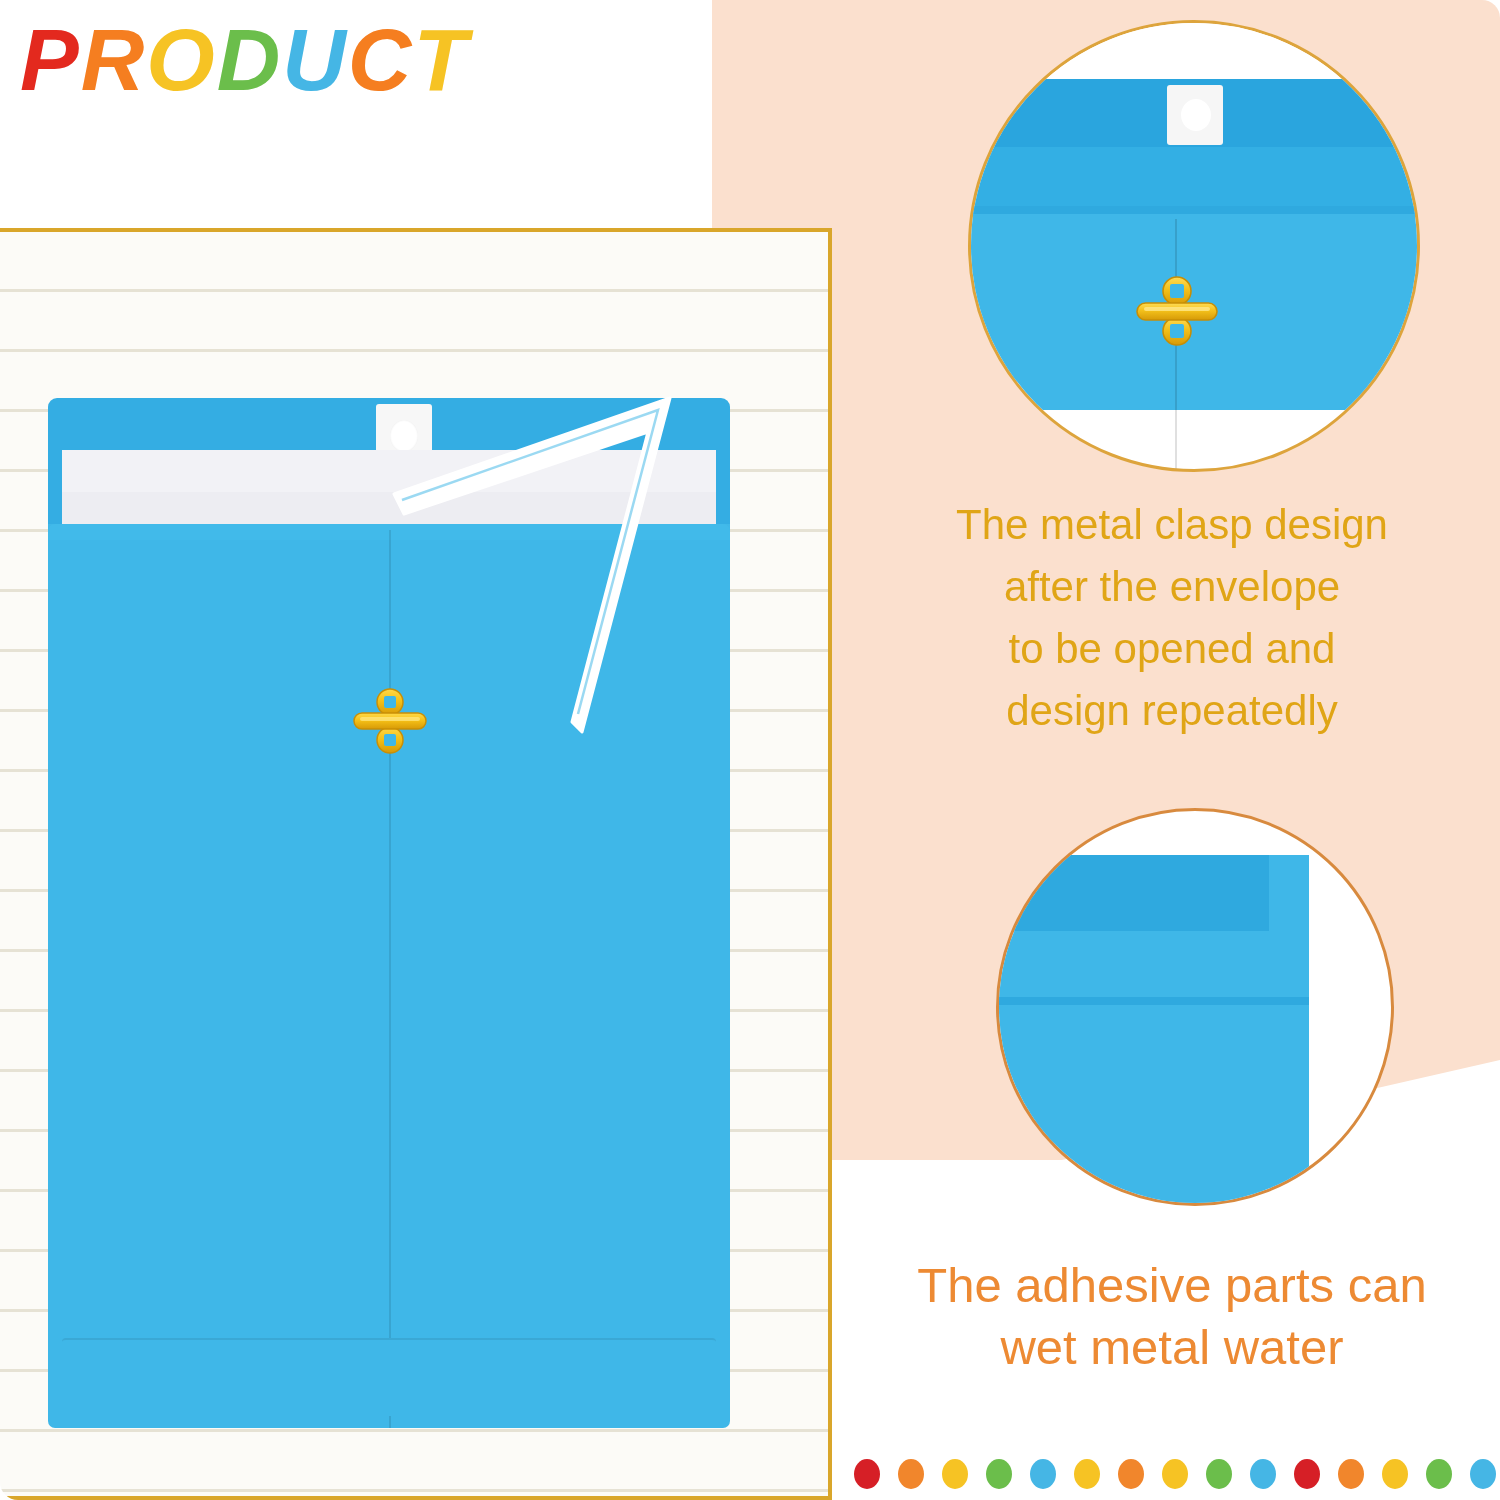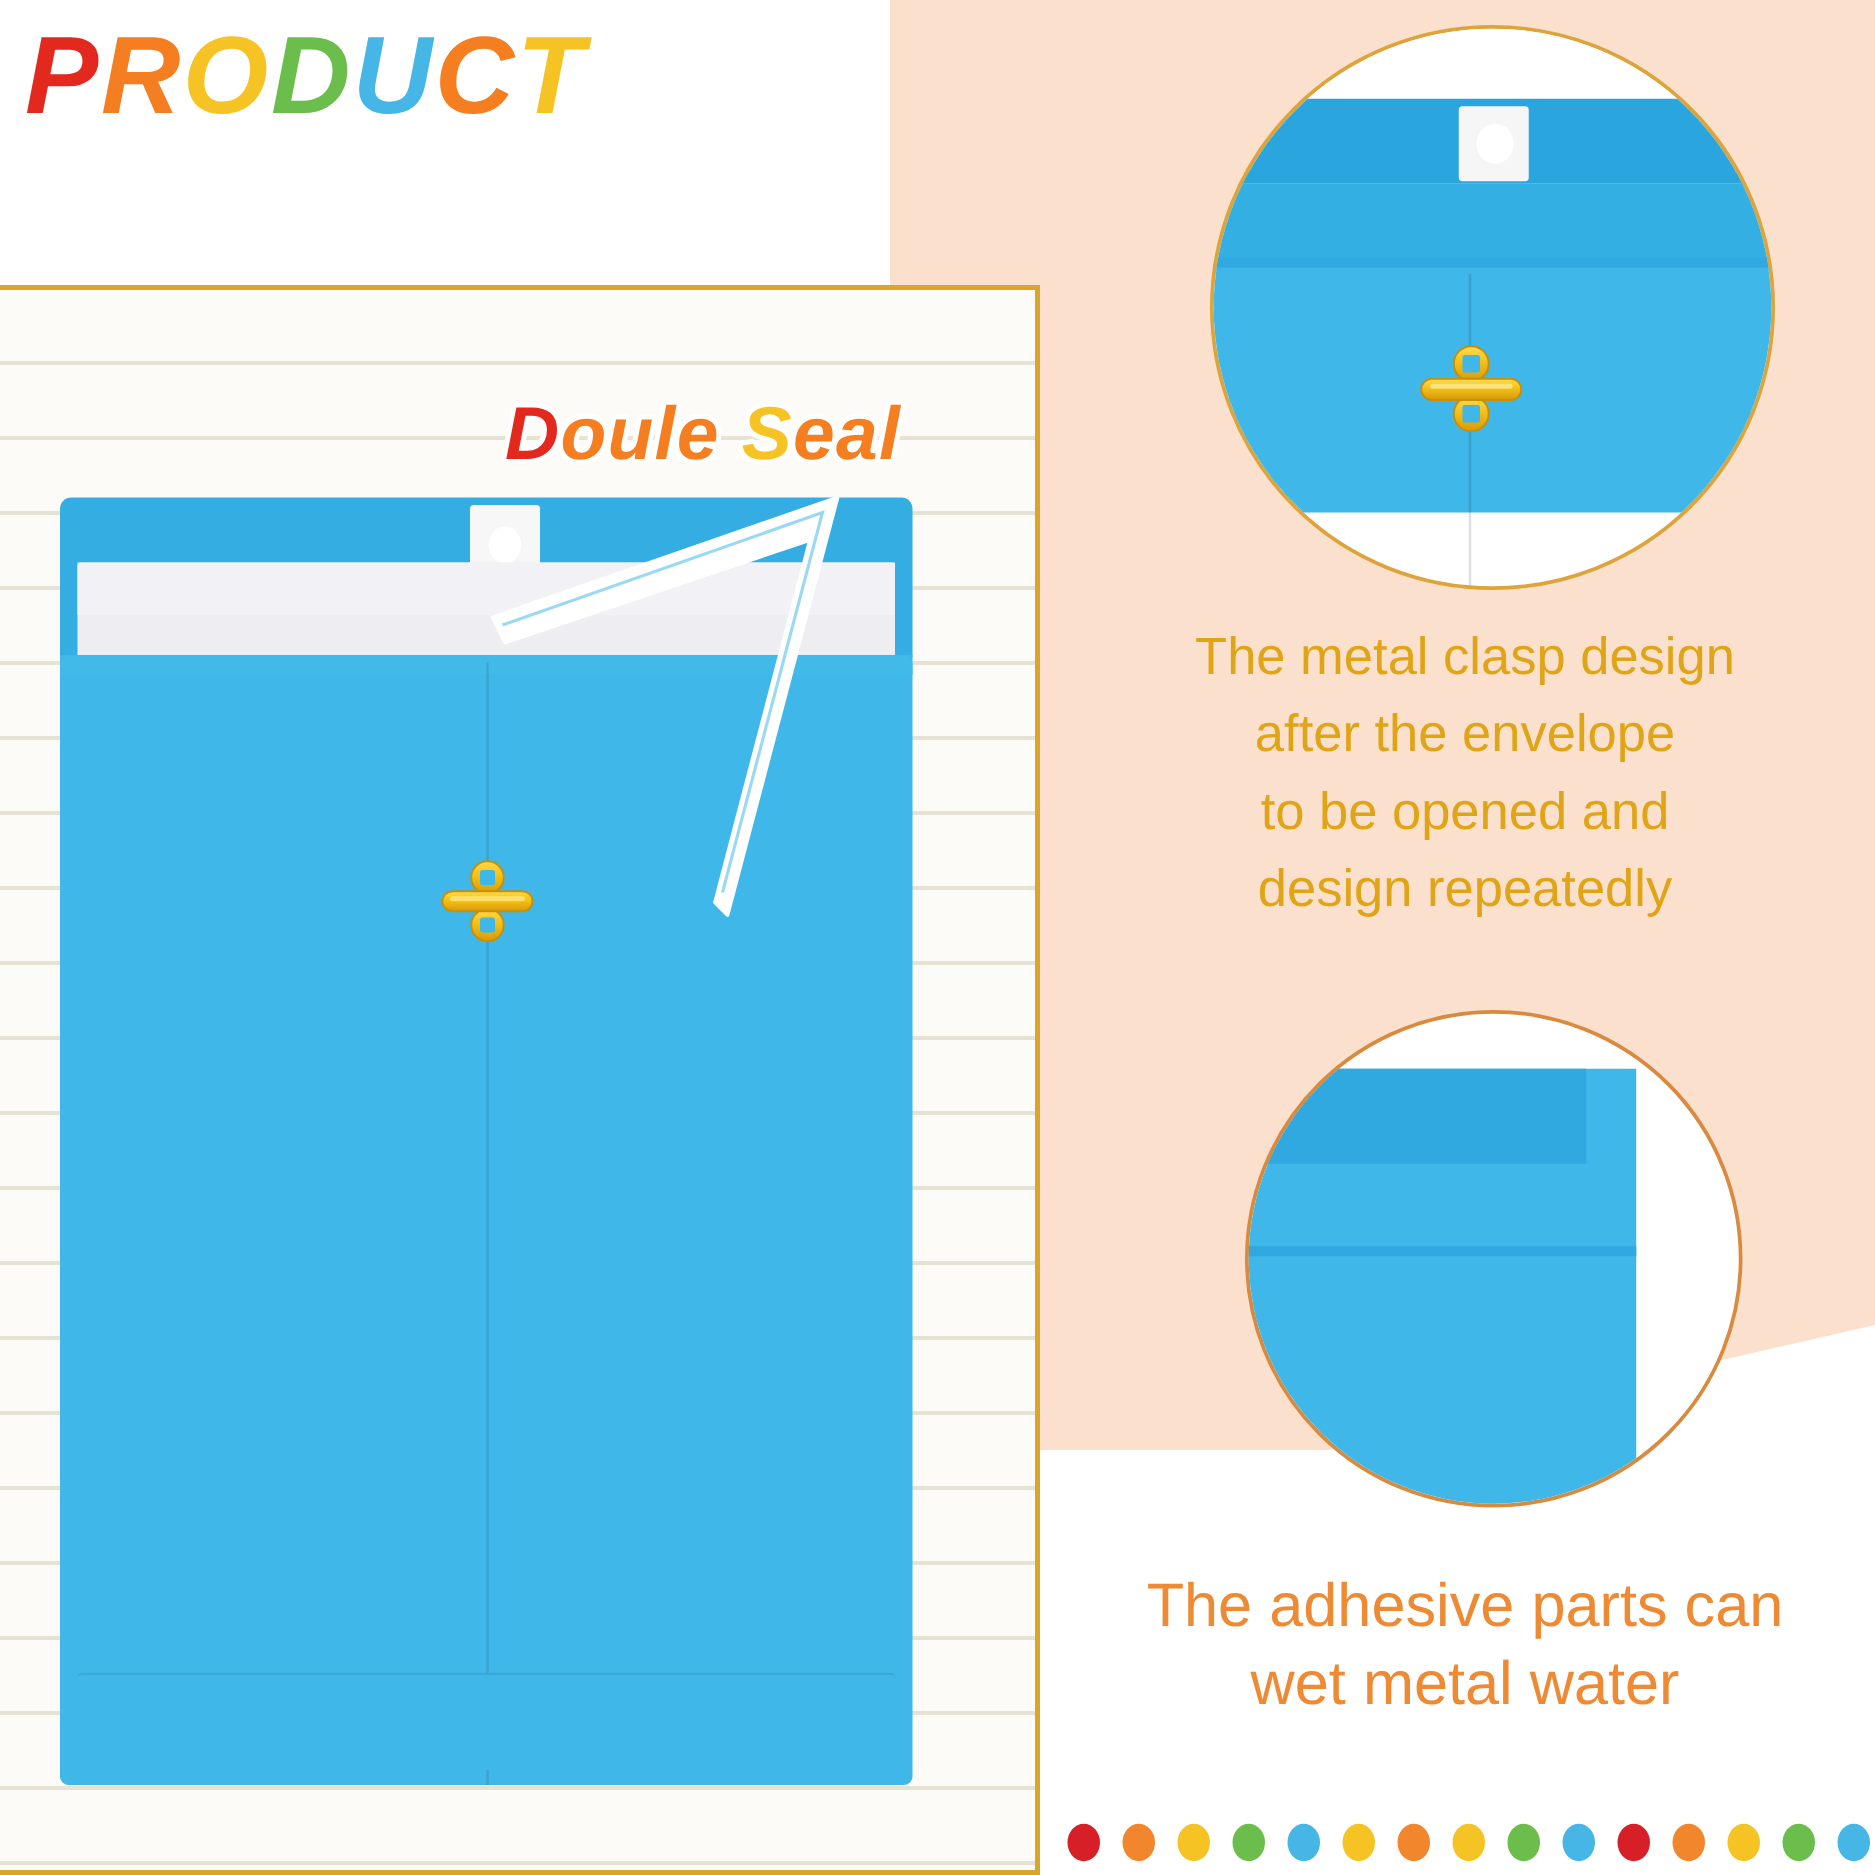--- a/index.html
+++ b/index.html
@@ -2,21 +2,21 @@
 <html><head>
 <meta charset="utf-8">
 <style>
   html,body{margin:0;padding:0;}
   body{
     width:1500px;height:1500px;
     background:#ffffff;
     font-family:"Liberation Sans", sans-serif;
     overflow:hidden;
   }
-  #stage{position:relative;width:1500px;height:1500px;overflow:hidden;background:#ffffff;}
+  #stage{position:relative;width:1500px;height:1500px;overflow:hidden;background:#ffffff;border-radius:18px;}
 
   
   .peach-panel{
     position:absolute;left:712px;top:0;width:788px;height:1160px;
     background:#FBE0CE;
   }
   .peach-diag{
     position:absolute;left:712px;top:1060px;width:788px;height:180px;
     background:#ffffff;
     clip-path:polygon(0 100%, 100% 0, 100% 100%);
@@ -229,21 +229,20 @@
     </div>
   </div>
 
   <div class="arrow-svg">
     <svg width="300" height="370" viewBox="0 0 300 370">
       <path d="M 8 110 L 284 14 L 196 348 L 186 338 L 262 48 L 18 130 Z" fill="#FFFFFF" stroke="#FFFFFF" stroke-width="3" stroke-linejoin="round"></path>
       <path d="M 16 116 L 272 26 L 192 330" fill="none" stroke="#49B9E8" stroke-width="2.5" opacity=".55"></path>
     </svg>
   </div>
 
-  <div class="seal-label"><span style="color: rgb(227, 41, 30);">D</span><span style="color: rgb(245, 126, 32);">oule </span><span style="color: rgb(246, 195, 36);">S</span><span style="color: rgb(245, 126, 32);">eal</span></div>
 
   <div class="circle circle-1">
     <div class="c1-band-top"></div>
     <div class="c1-band-dark"></div>
     <div class="c1-band-mid"></div>
     <div class="c1-fold"></div>
     <div class="c1-band-low"></div>
     <div class="c1-tab">
       <div class="c1-tab-hole"></div>
     </div>

